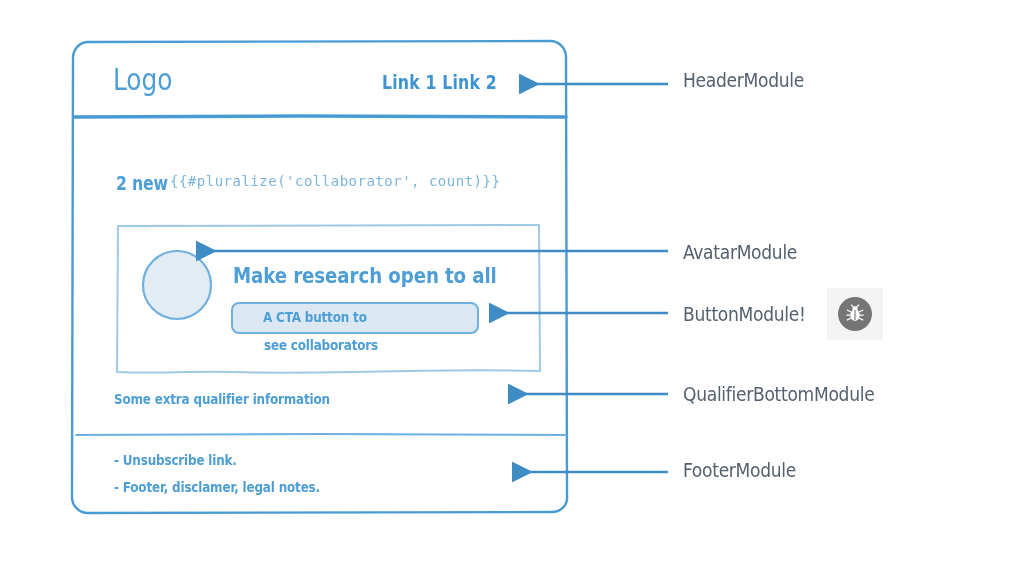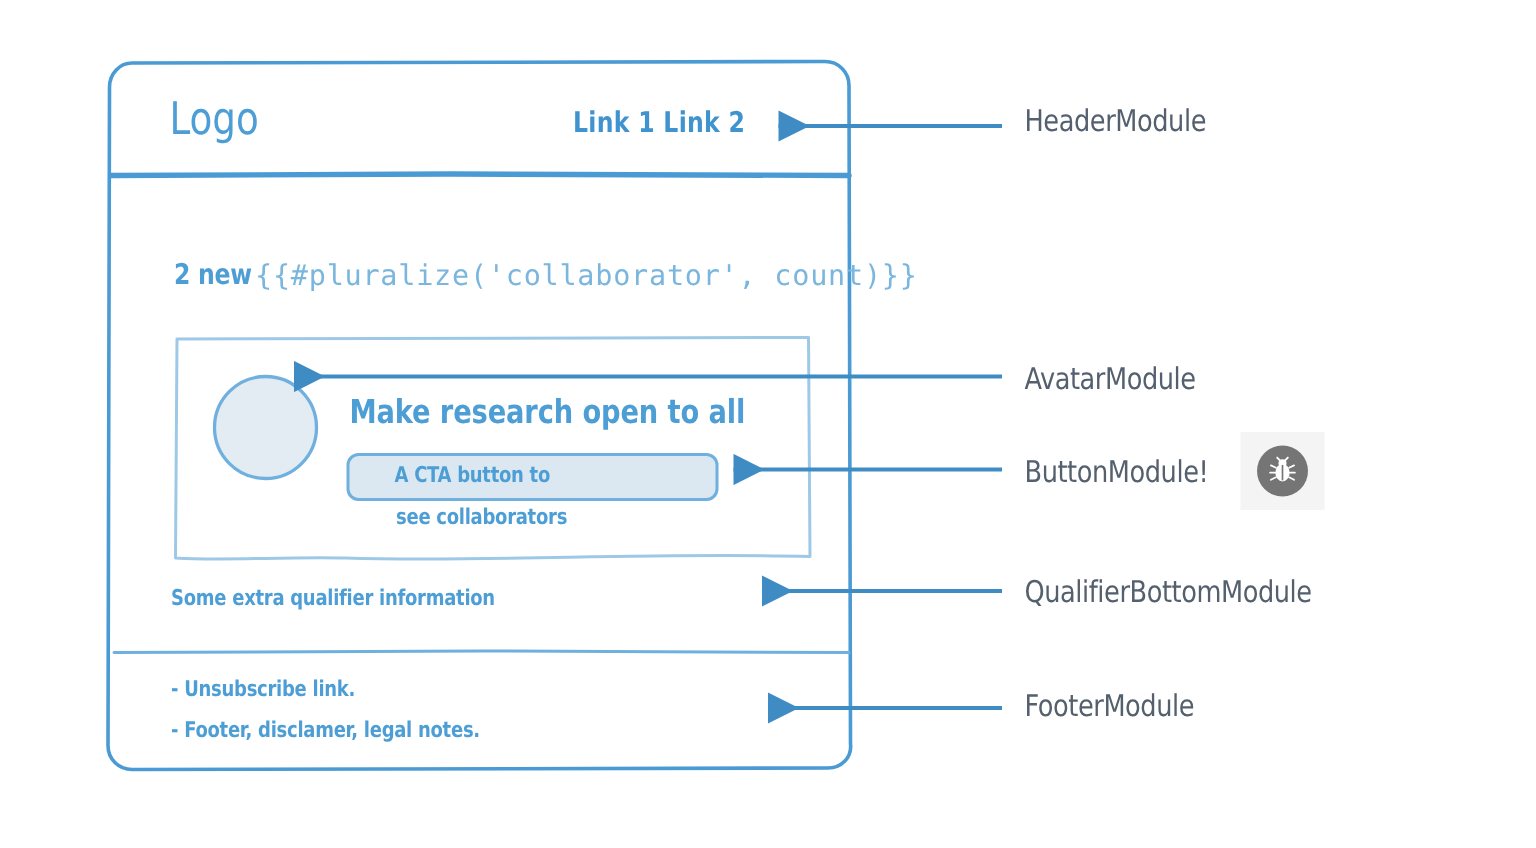--- a/index.html
+++ b/index.html
@@ -63,21 +63,21 @@
     letter-spacing: 0.2px;
   }
   #count-badge {
     left: 116px; top: 172px;
     font-size: 19px;
     font-weight: 700;
     color: #4e9ed6;
   }
   #pluralize-expr {
     left: 170px; top: 173px;
-    font-size: 19px;
+    font-size: 14px;
     color: #7ab6dd;
     letter-spacing: 0.5px;
   }
   #headline {
     left: 233px; top: 263px;
     font-size: 22px;
     font-weight: 600;
     color: #4e9ed6;
     letter-spacing: -0.1px;
   }

